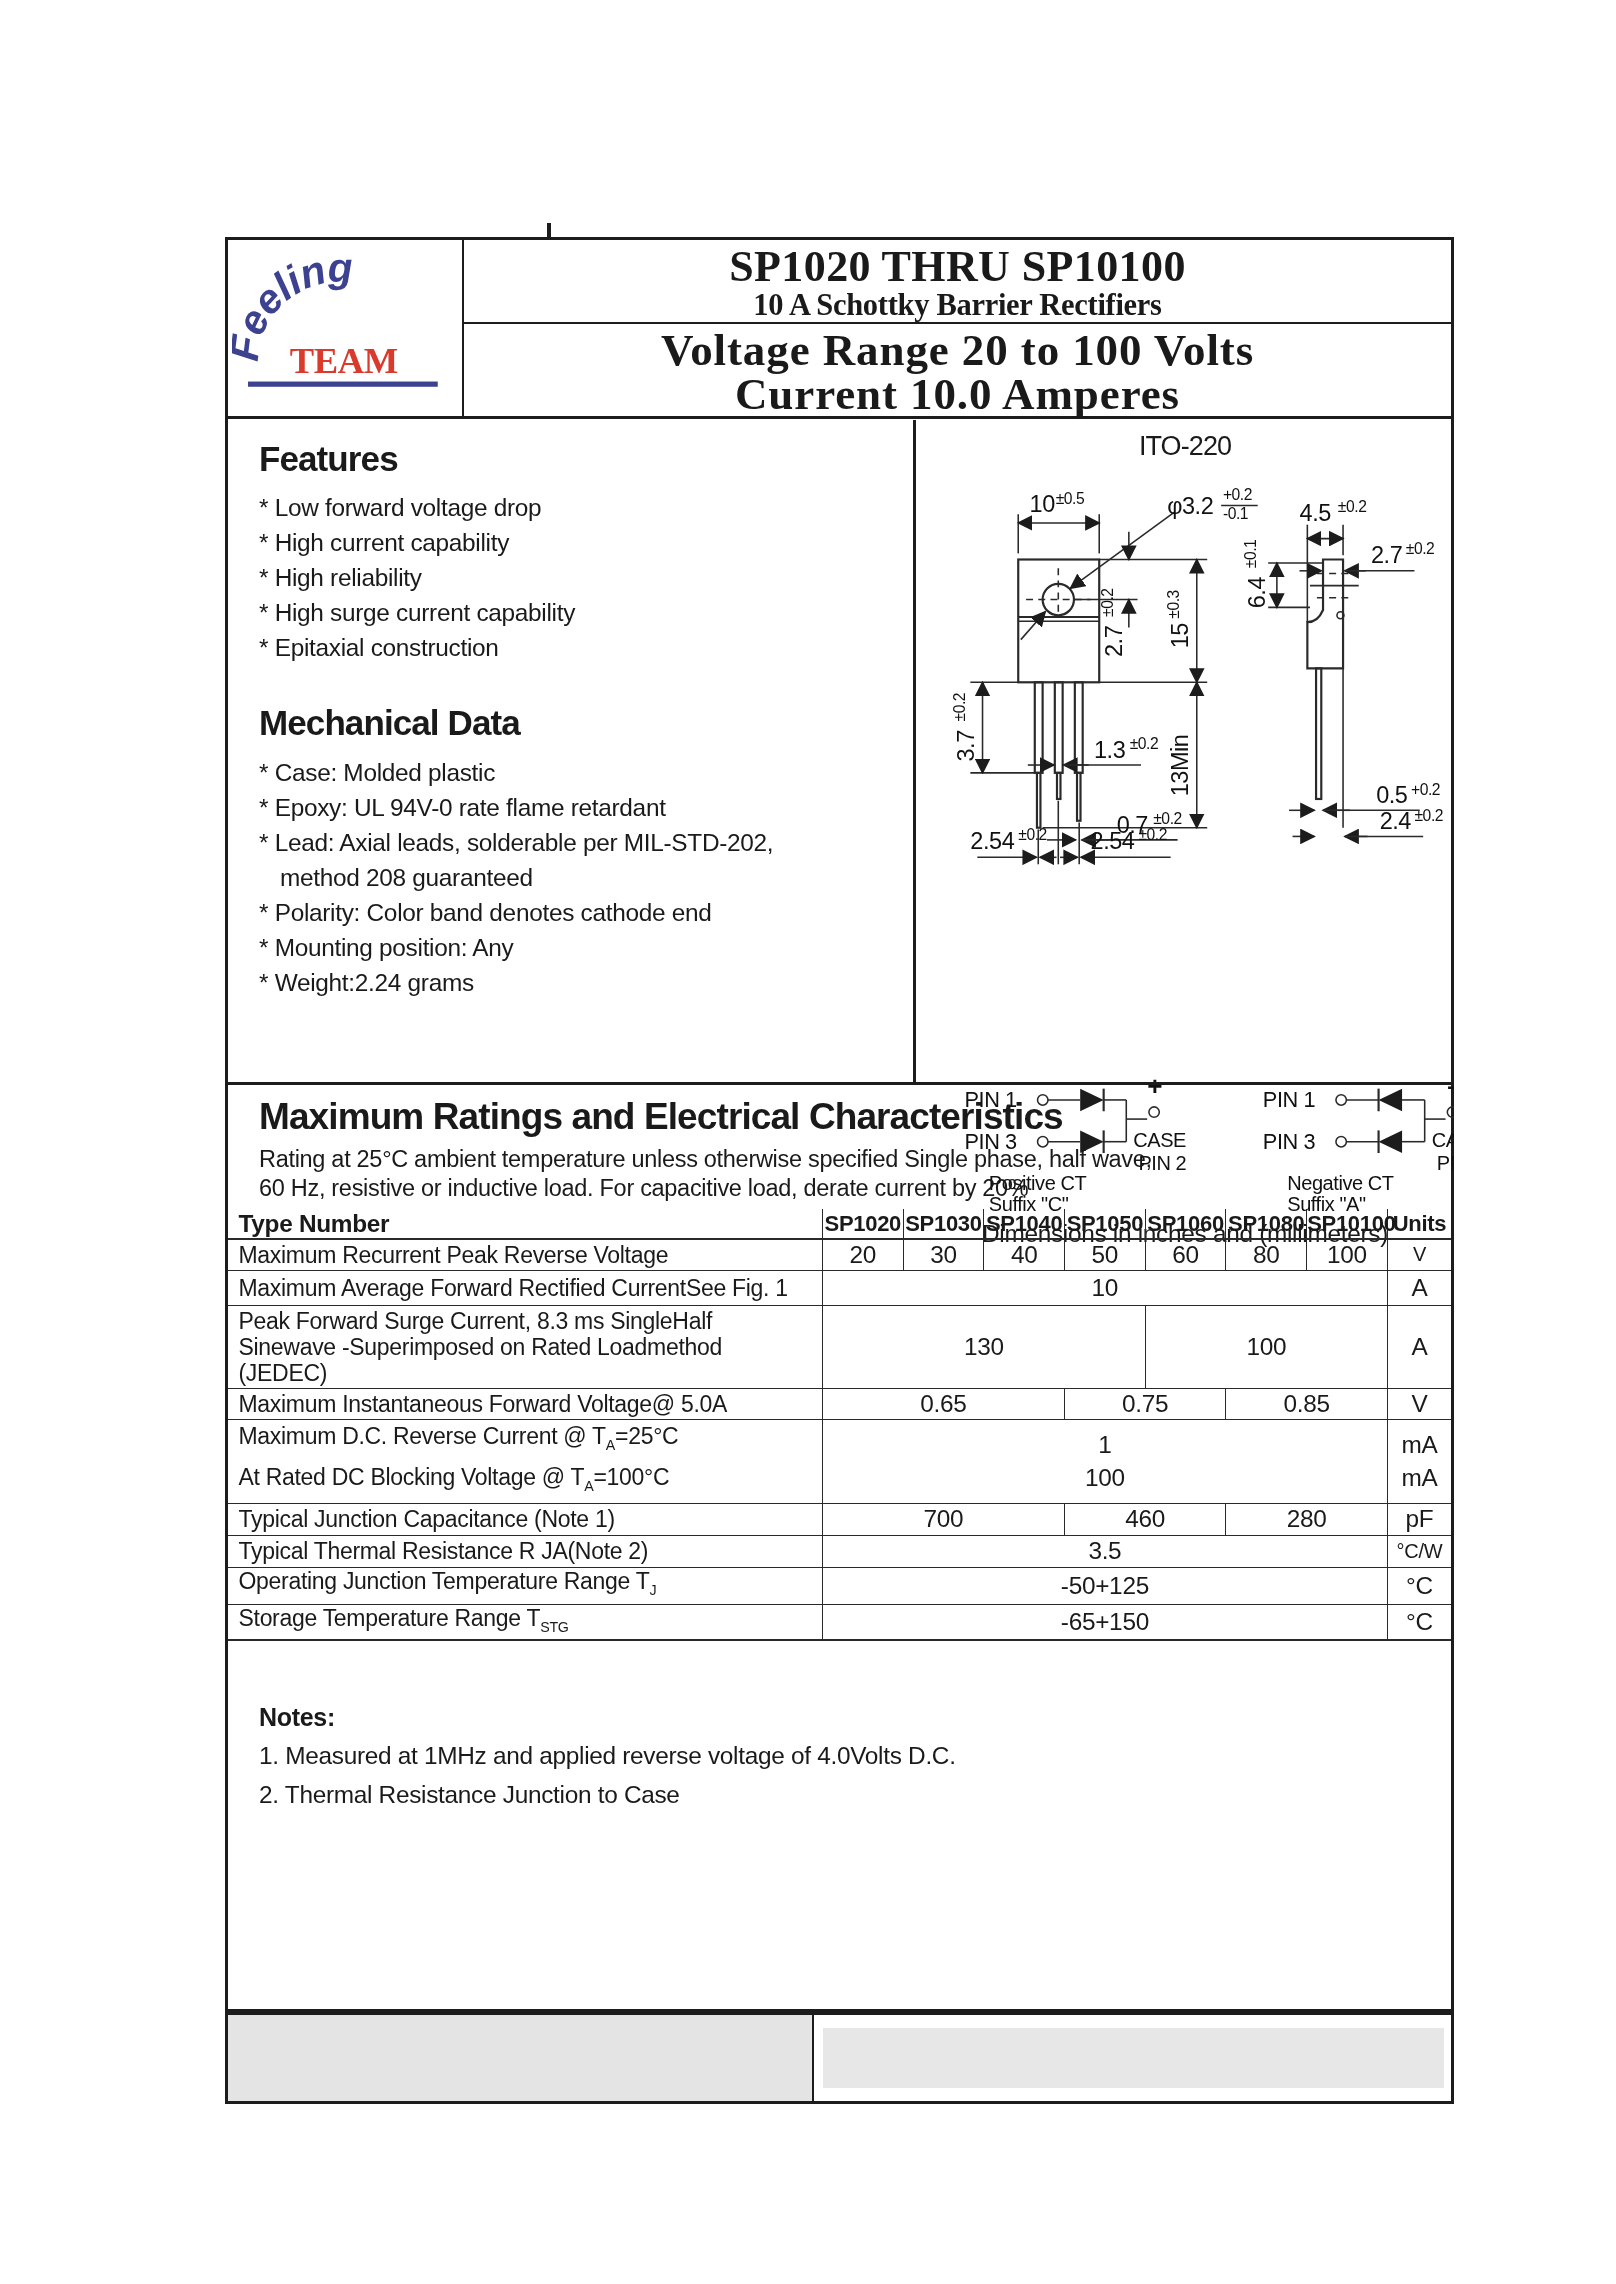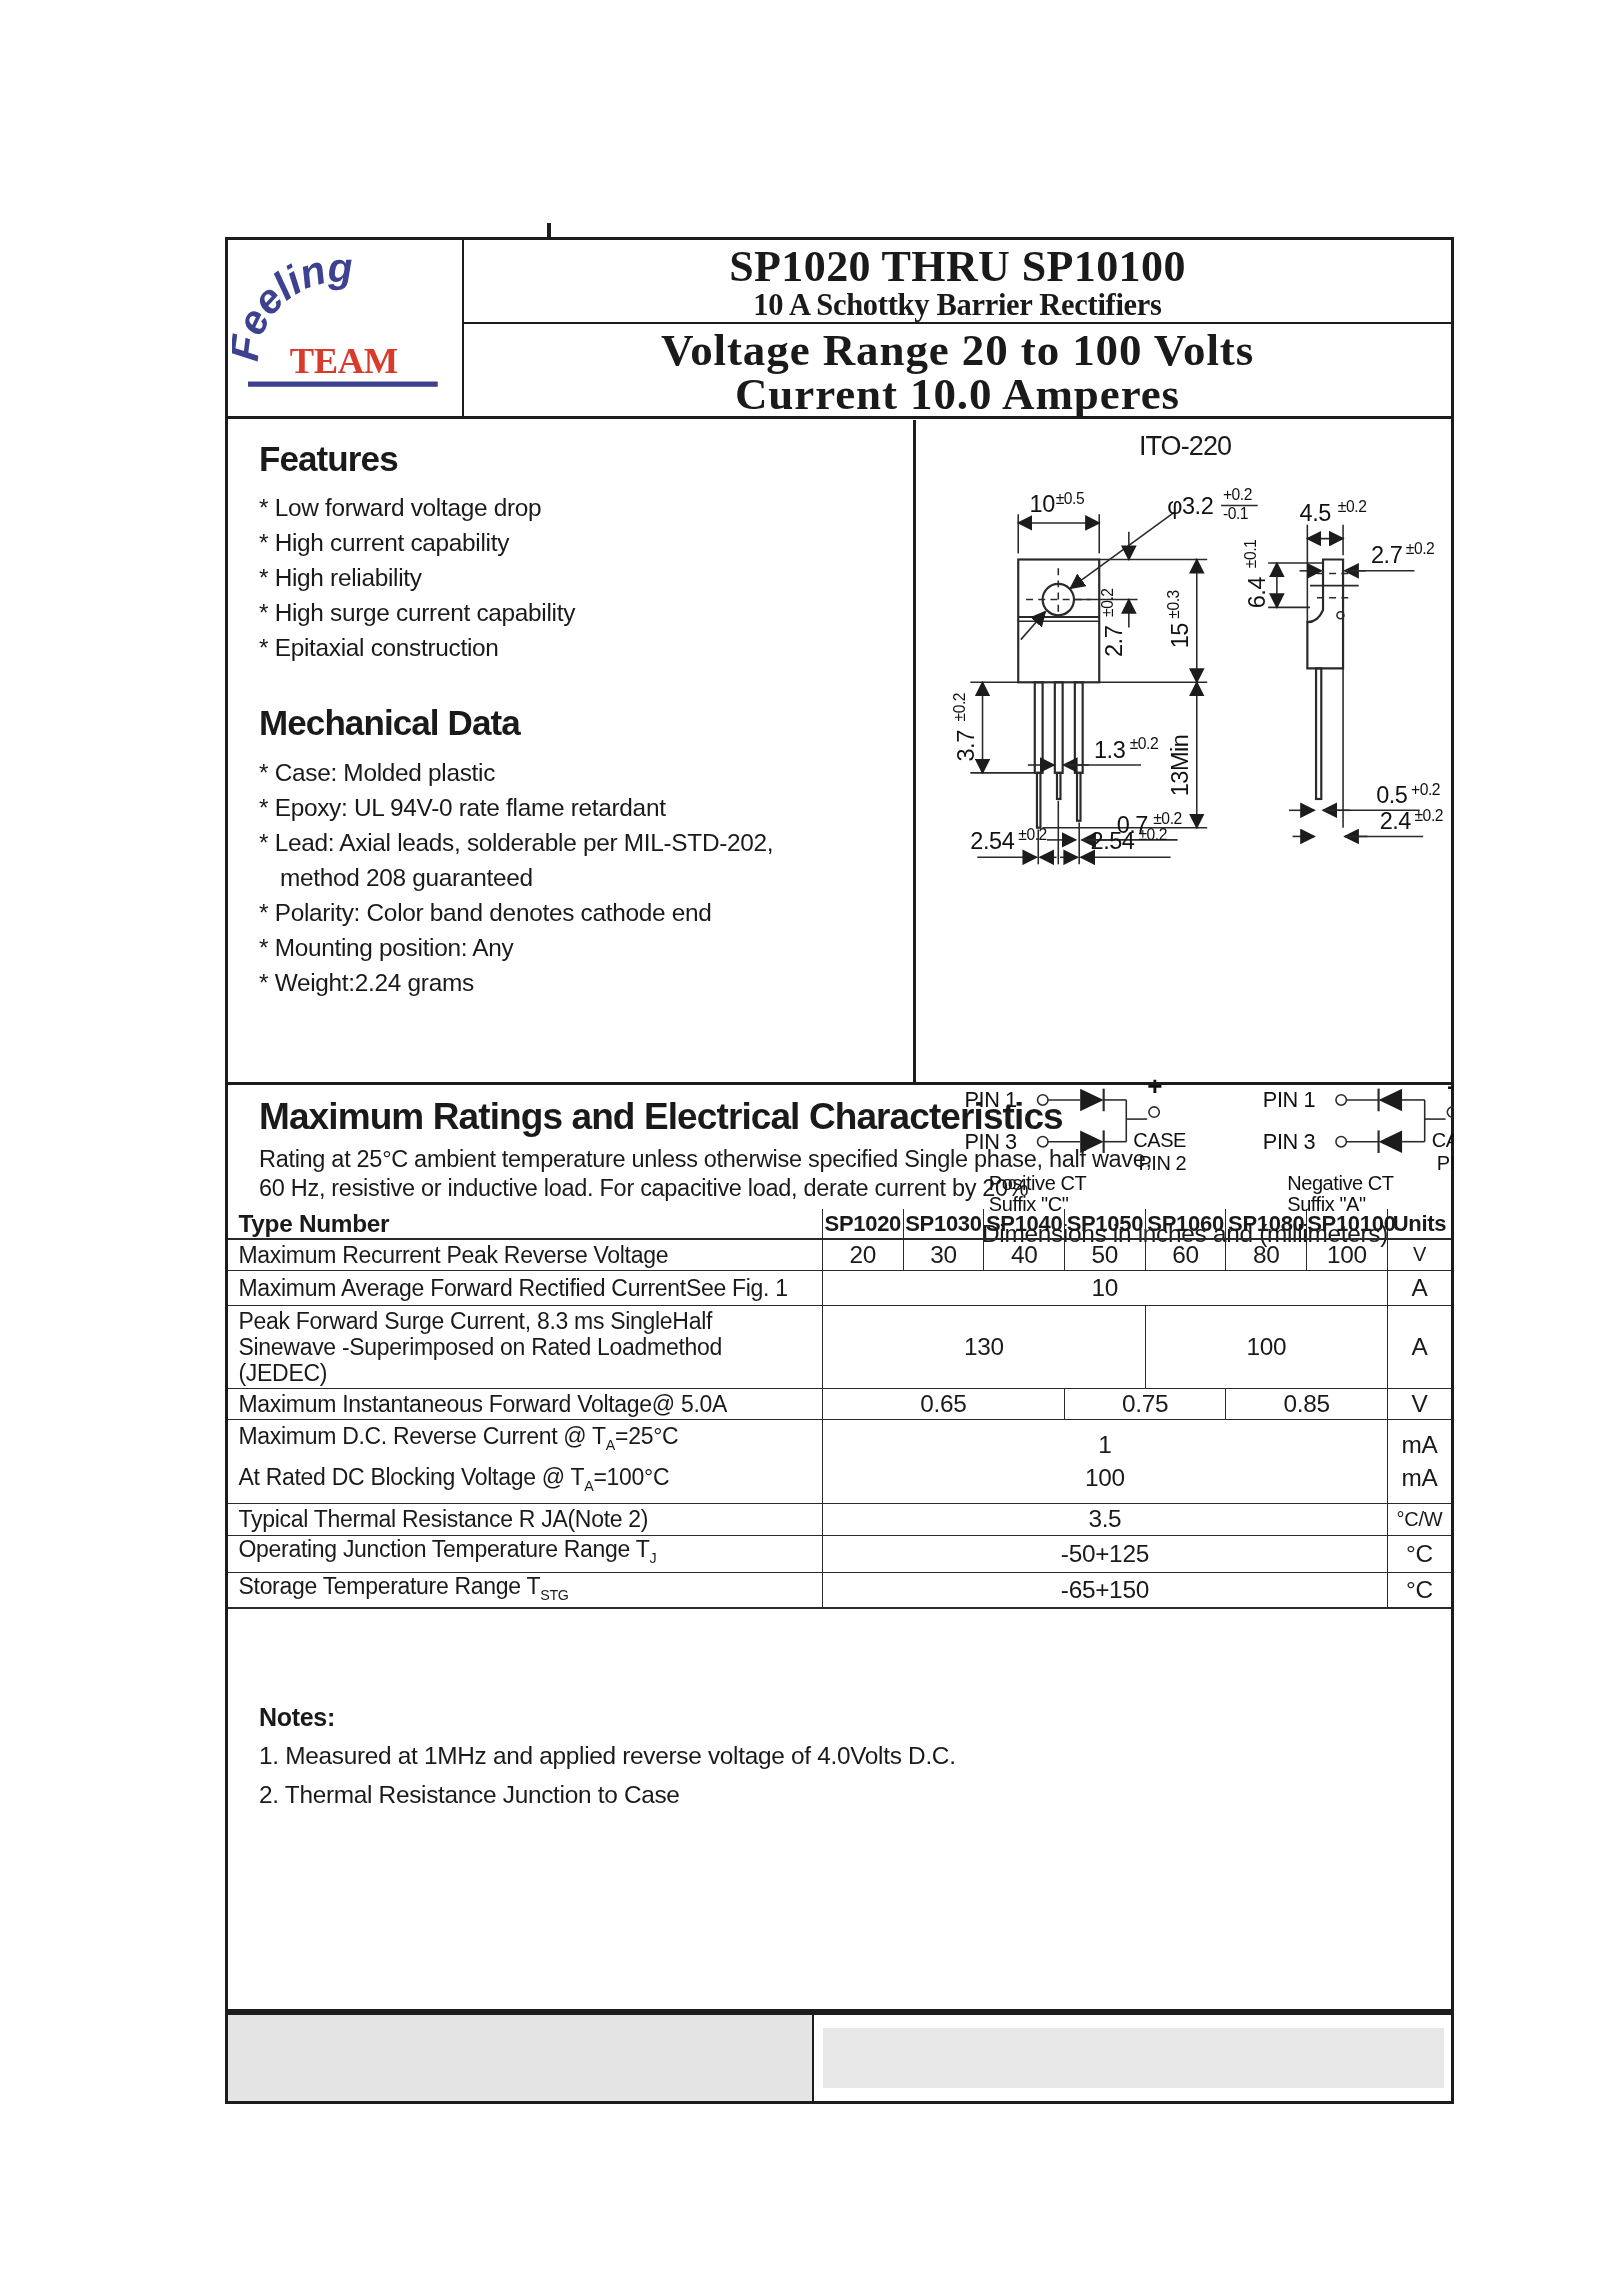--- a/index.html
+++ b/index.html
@@ -388,20 +388,27 @@
         <td colspan="7">
           <div>1</div>
           <div>100</div>
         </td>
         <td>
           <div>mA</div>
           <div>mA</div>
         </td>
       </tr>
       <tr class="h37">
+        <td class="lab">Typical Junction Capacitance (Note 1)</td>
+        <td colspan="3">700</td>
+        <td colspan="2">460</td>
+        <td colspan="2">280</td>
+        <td>pF</td>
+      </tr>
+      <tr class="h37">
         <td class="lab">Typical Thermal Resistance  R  JA(Note 2)</td>
         <td colspan="7">3.5</td>
         <td style="font-size:20px">°C/W</td>
       </tr>
       <tr class="h42">
         <td class="lab"><span>Operating Junction Temperature Range T</span><sub>J</sub></td>
         <td colspan="7">-50+125</td>
         <td>°C</td>
       </tr>
       <tr class="h38">

